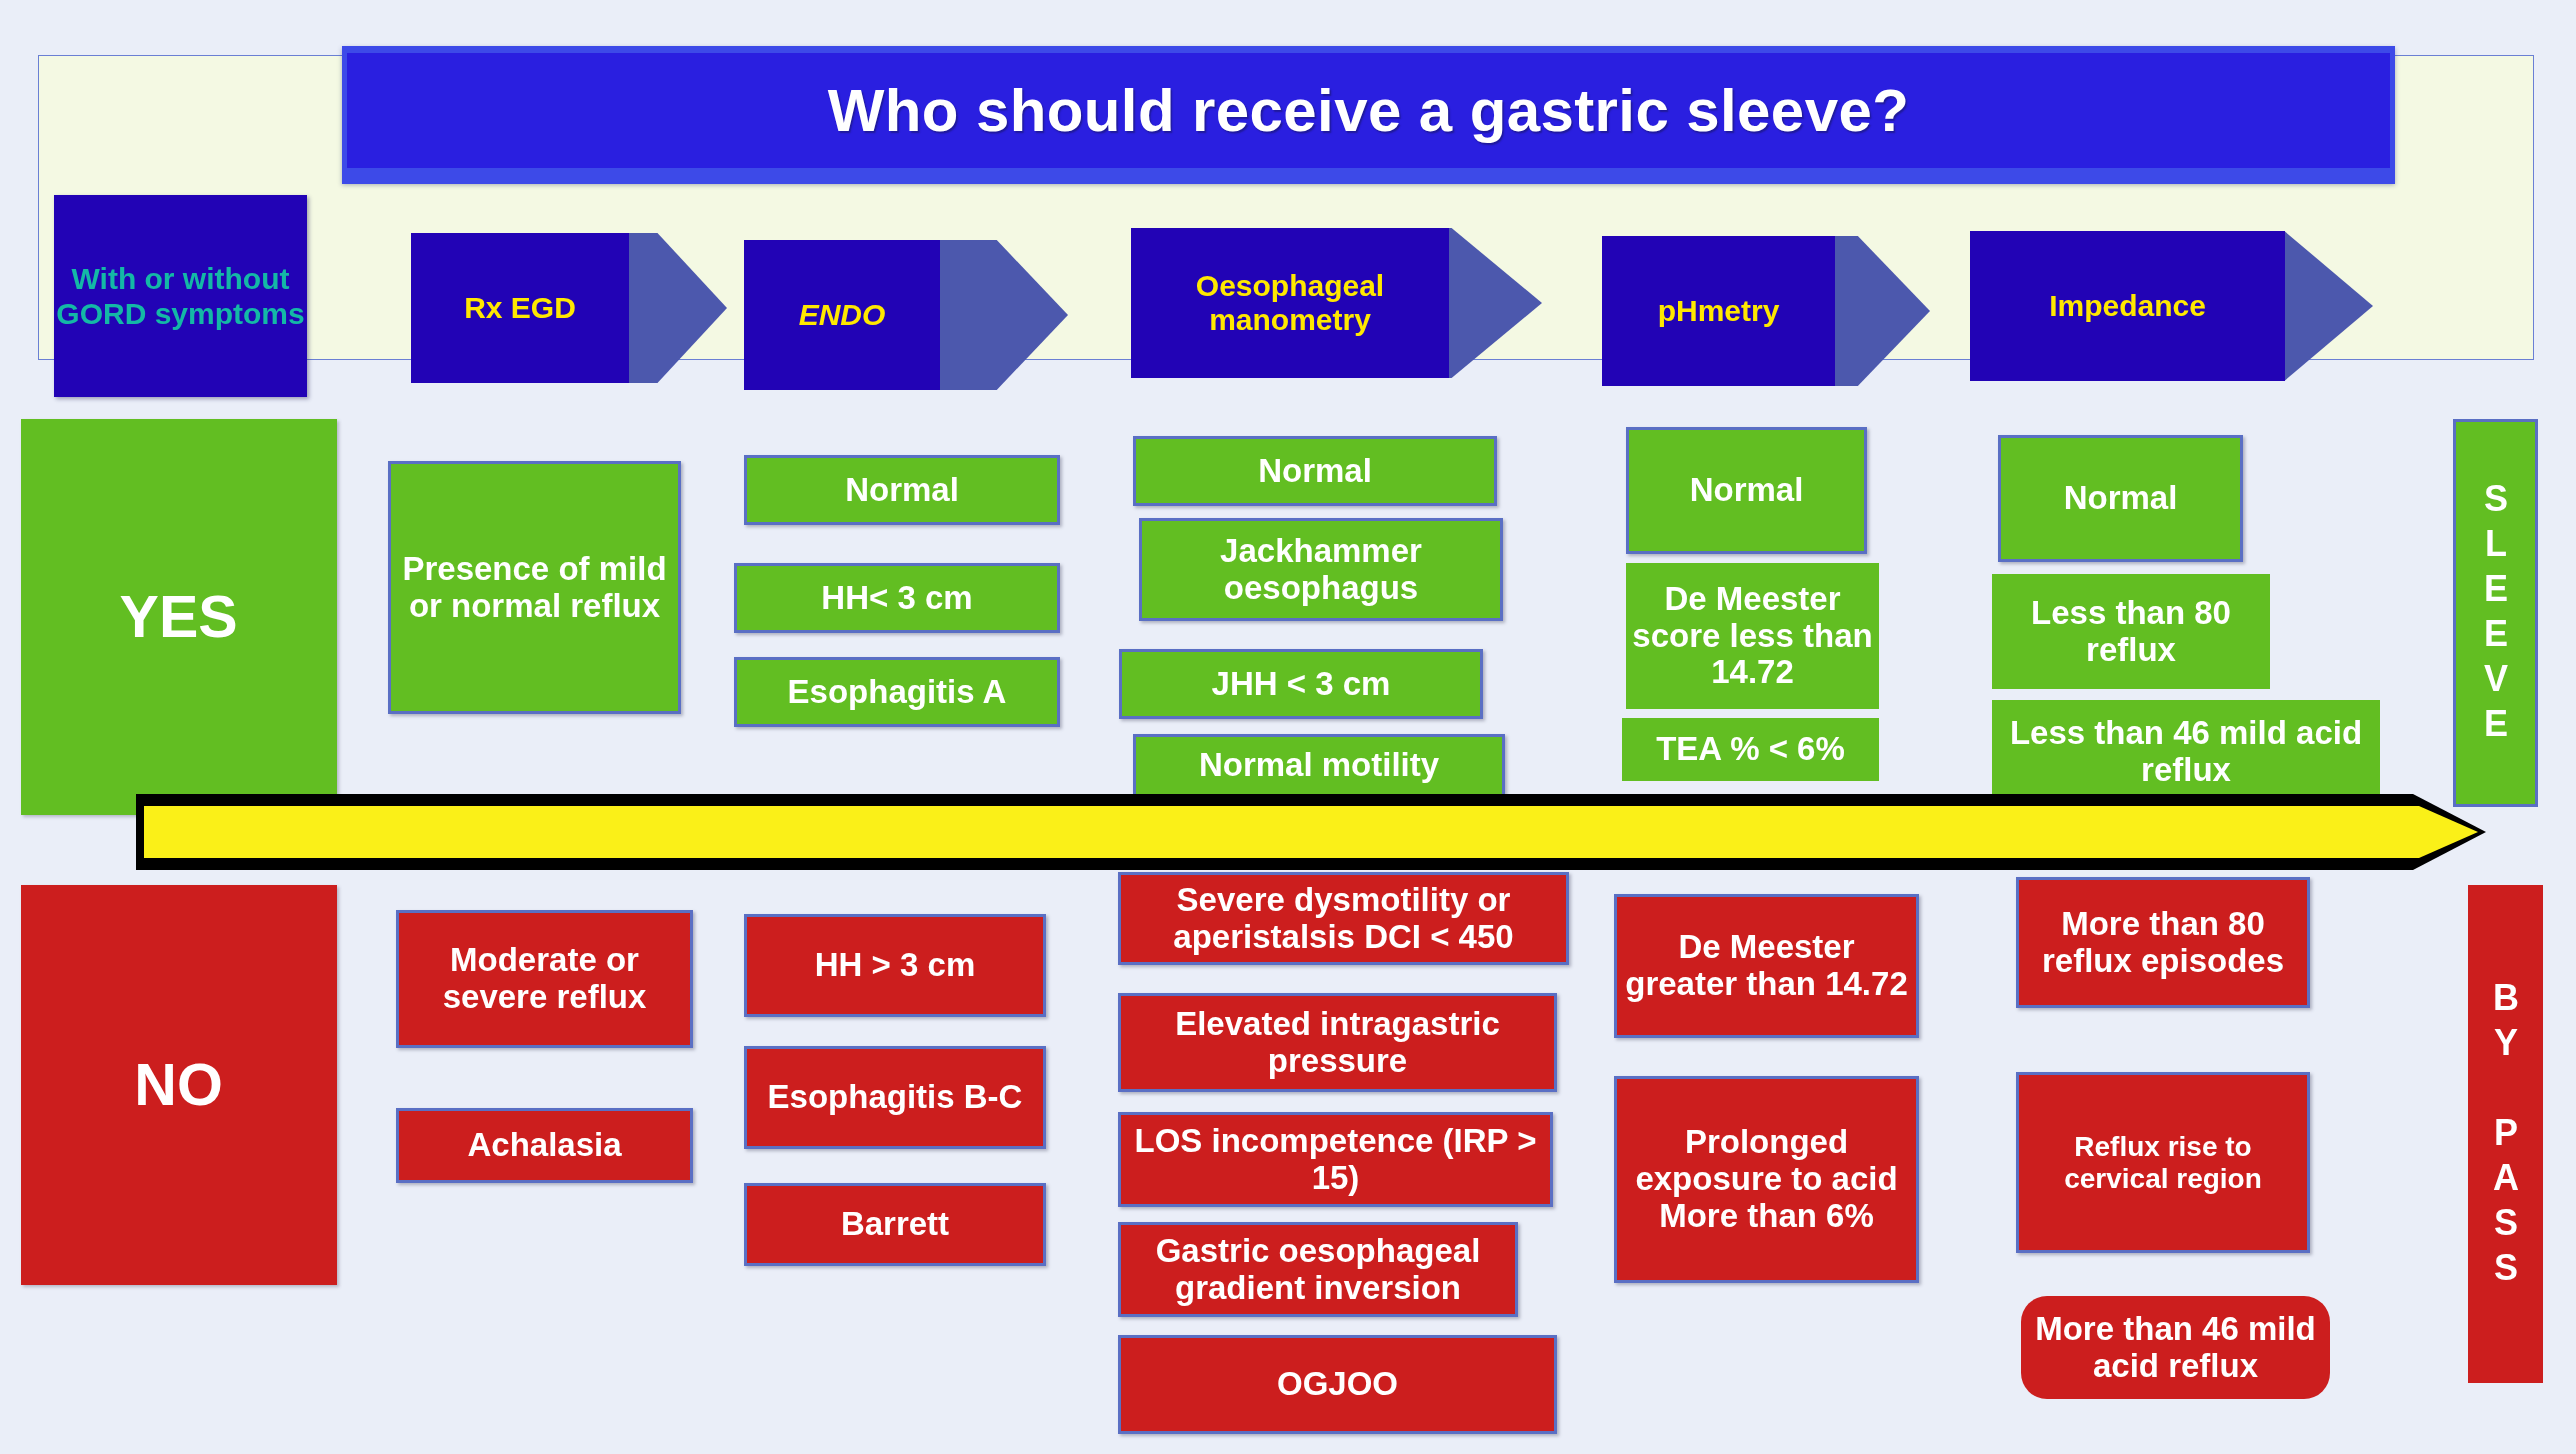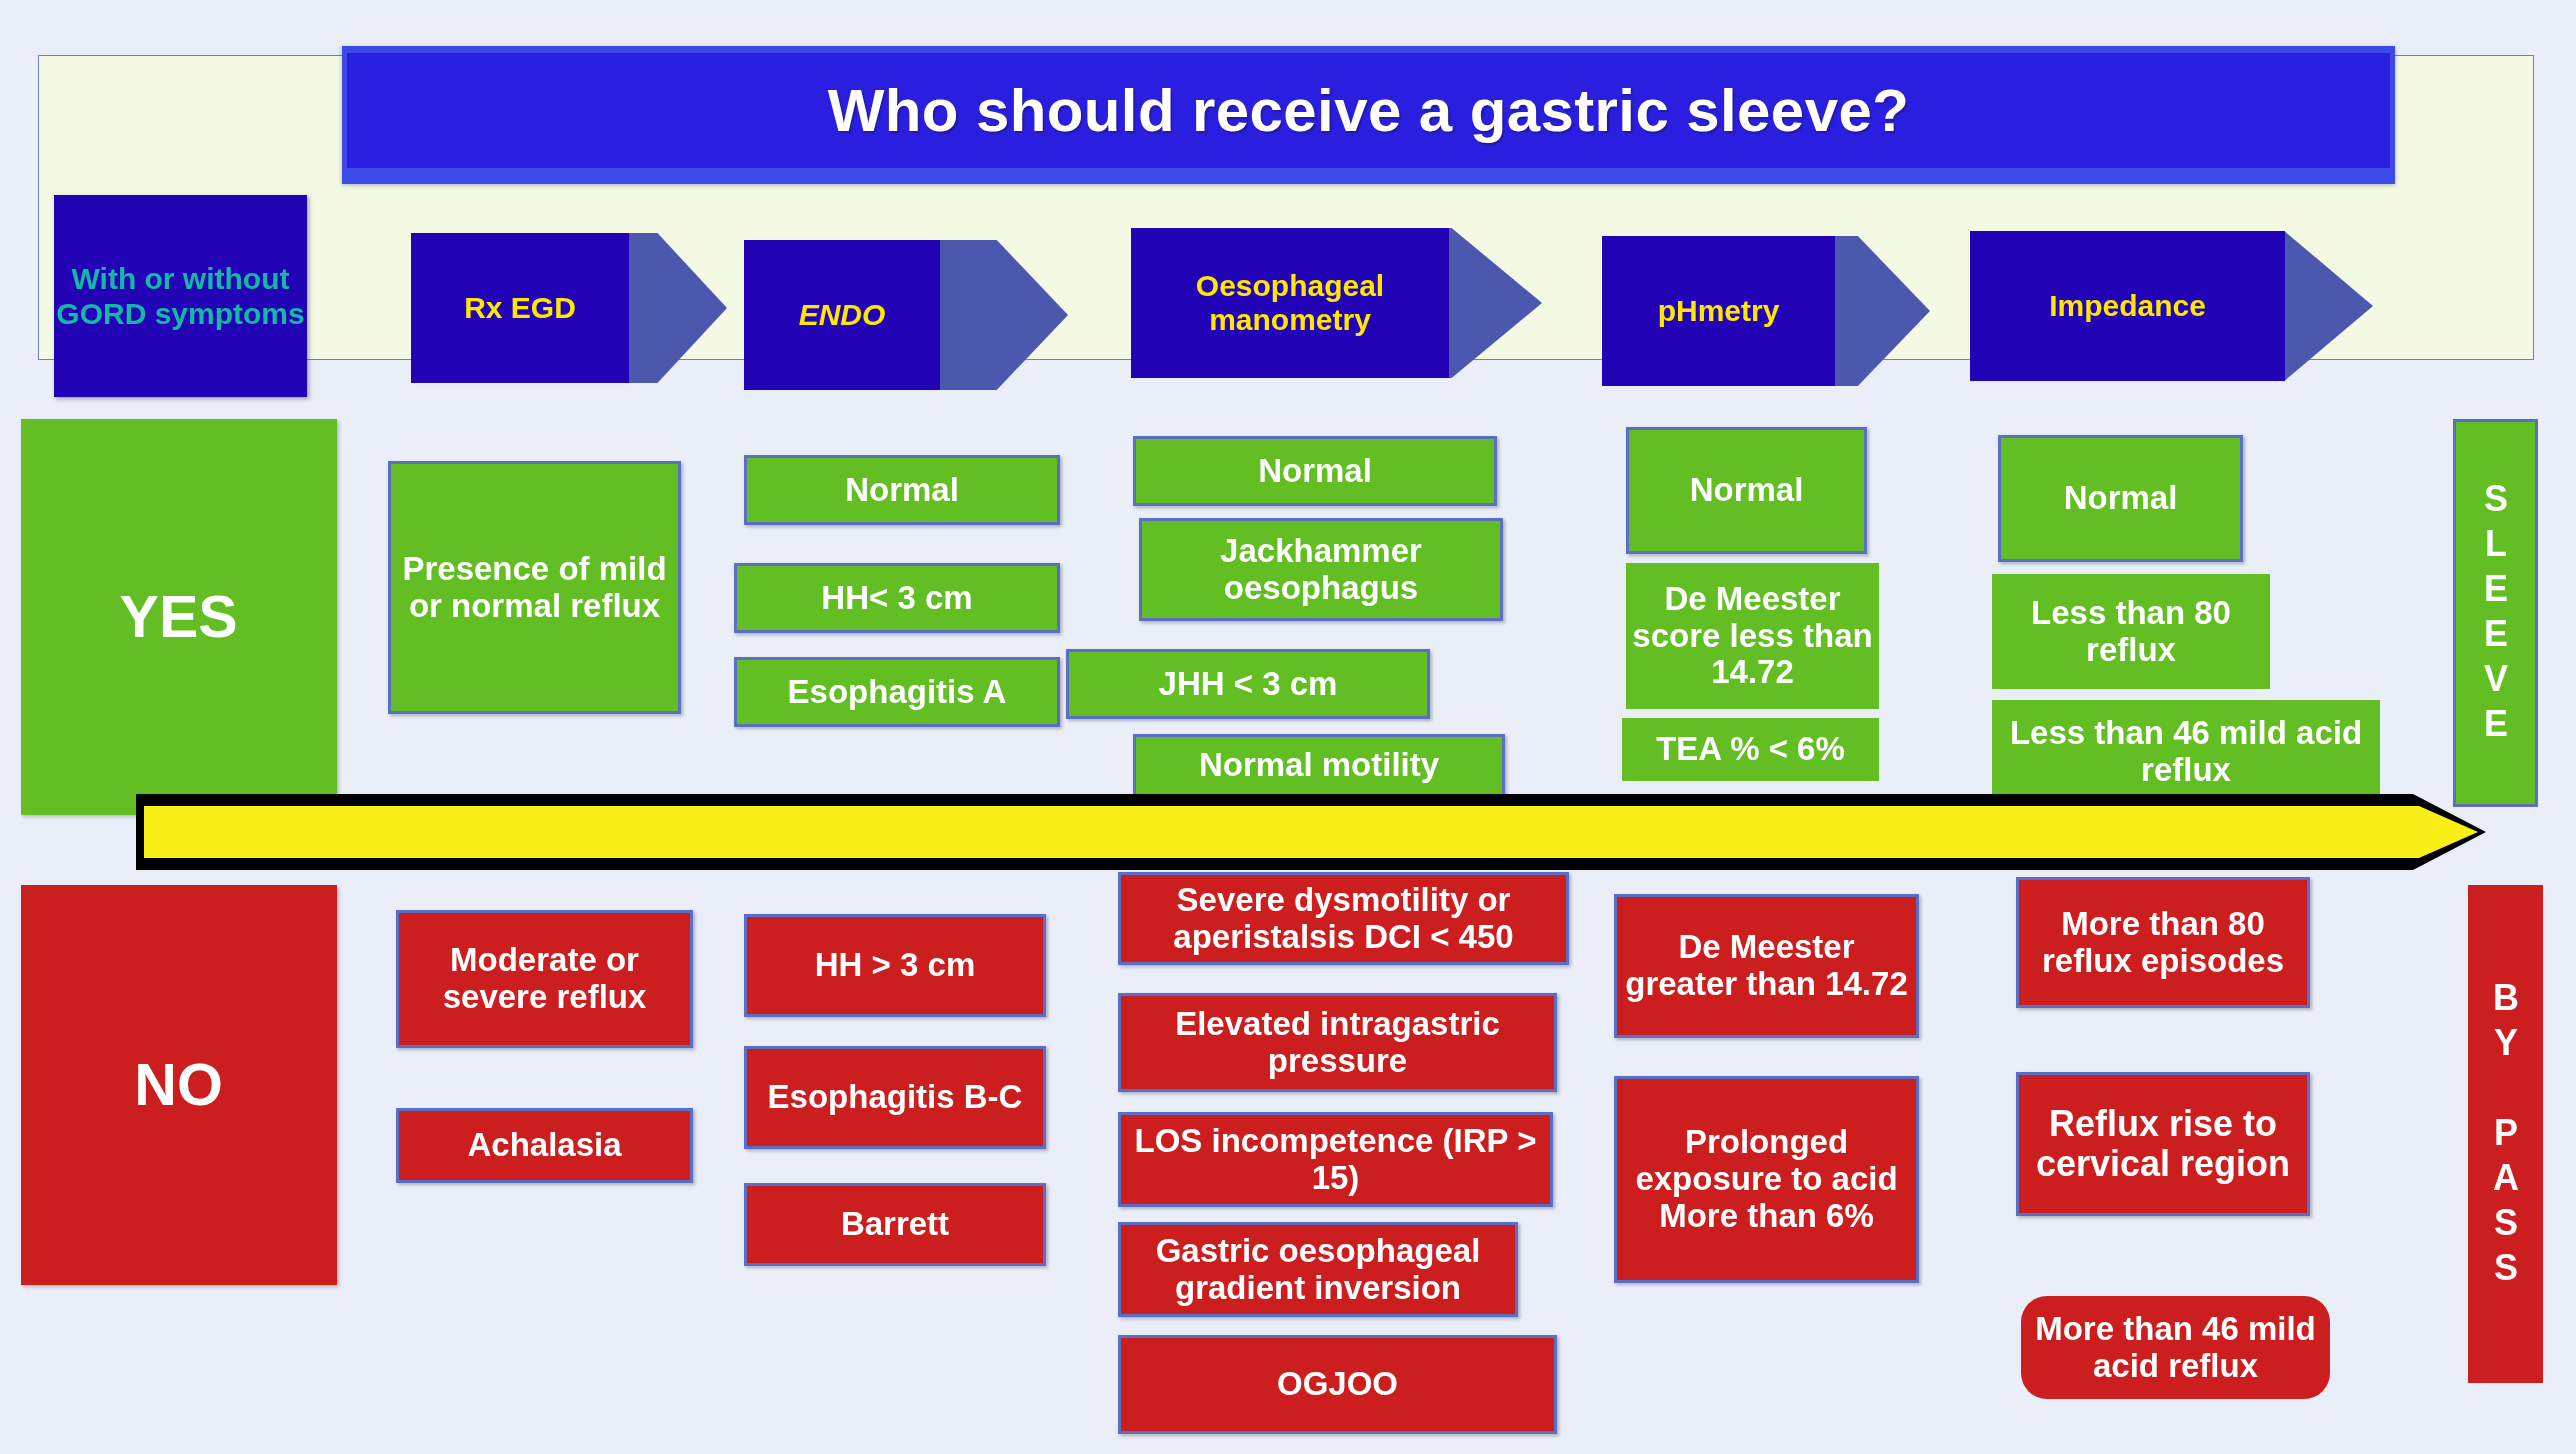--- a/index.html
+++ b/index.html
@@ -204,21 +204,21 @@
   <div class="card green bordered shadow" style="left:734px;top:657px;width:326px;height:70px;font-size:33px;">
     <span>Esophagitis A</span>
   </div>
 
   <div class="card green bordered shadow" style="left:1133px;top:436px;width:364px;height:70px;font-size:33px;">
     <span>Normal</span>
   </div>
   <div class="card green bordered shadow" style="left:1139px;top:518px;width:364px;height:103px;font-size:33px;">
     <span>Jackhammer oesophagus</span>
   </div>
-  <div class="card green bordered shadow" style="left:1066px;top:649px;width:364px;height:70px;font-size:33px;align-items:center;">
+  <div class="card green bordered shadow" style="left:1119px;top:649px;width:364px;height:70px;font-size:33px;align-items:center;">
     <span>JHH &lt; 3 cm</span>
   </div>
   <div class="card green bordered shadow" style="left:1133px;top:734px;width:372px;height:63px;font-size:33px;">
     <span>Normal motility</span>
   </div>
 
   <div class="card green bordered shadow" style="left:1626px;top:427px;width:241px;height:127px;font-size:33px;">
     <span>Normal</span>
   </div>
   <div class="card green" style="left:1626px;top:563px;width:253px;height:146px;font-size:33px;">
@@ -287,21 +287,21 @@
   <div class="card red bordered shadow" style="left:1614px;top:894px;width:305px;height:144px;font-size:33px;">
     <span>De Meester greater than 14.72</span>
   </div>
   <div class="card red bordered shadow" style="left:1614px;top:1076px;width:305px;height:207px;font-size:33px;">
     <span>Prolonged exposure to acid More than 6%</span>
   </div>
 
   <div class="card red bordered shadow" style="left:2016px;top:877px;width:294px;height:131px;font-size:33px;">
     <span>More than 80 reflux episodes</span>
   </div>
-  <div class="card red bordered shadow" style="left:2016px;top:1072px;width:294px;height:144px;font-size:36px;">
+  <div class="card red bordered shadow" style="left:2016px;top:1072px;width:294px;height:181px;font-size:28px;">
     <span>Reflux rise to cervical region</span>
   </div>
   <div class="card red" style="left:2021px;top:1296px;width:309px;height:103px;font-size:33px;border-radius:26px;">
     <span>More than 46 mild acid reflux</span>
   </div>
 
   <div class="outcome red" style="left:2468px;top:885px;width:75px;height:498px;">
     <span>BY PASS</span>
   </div>
 

